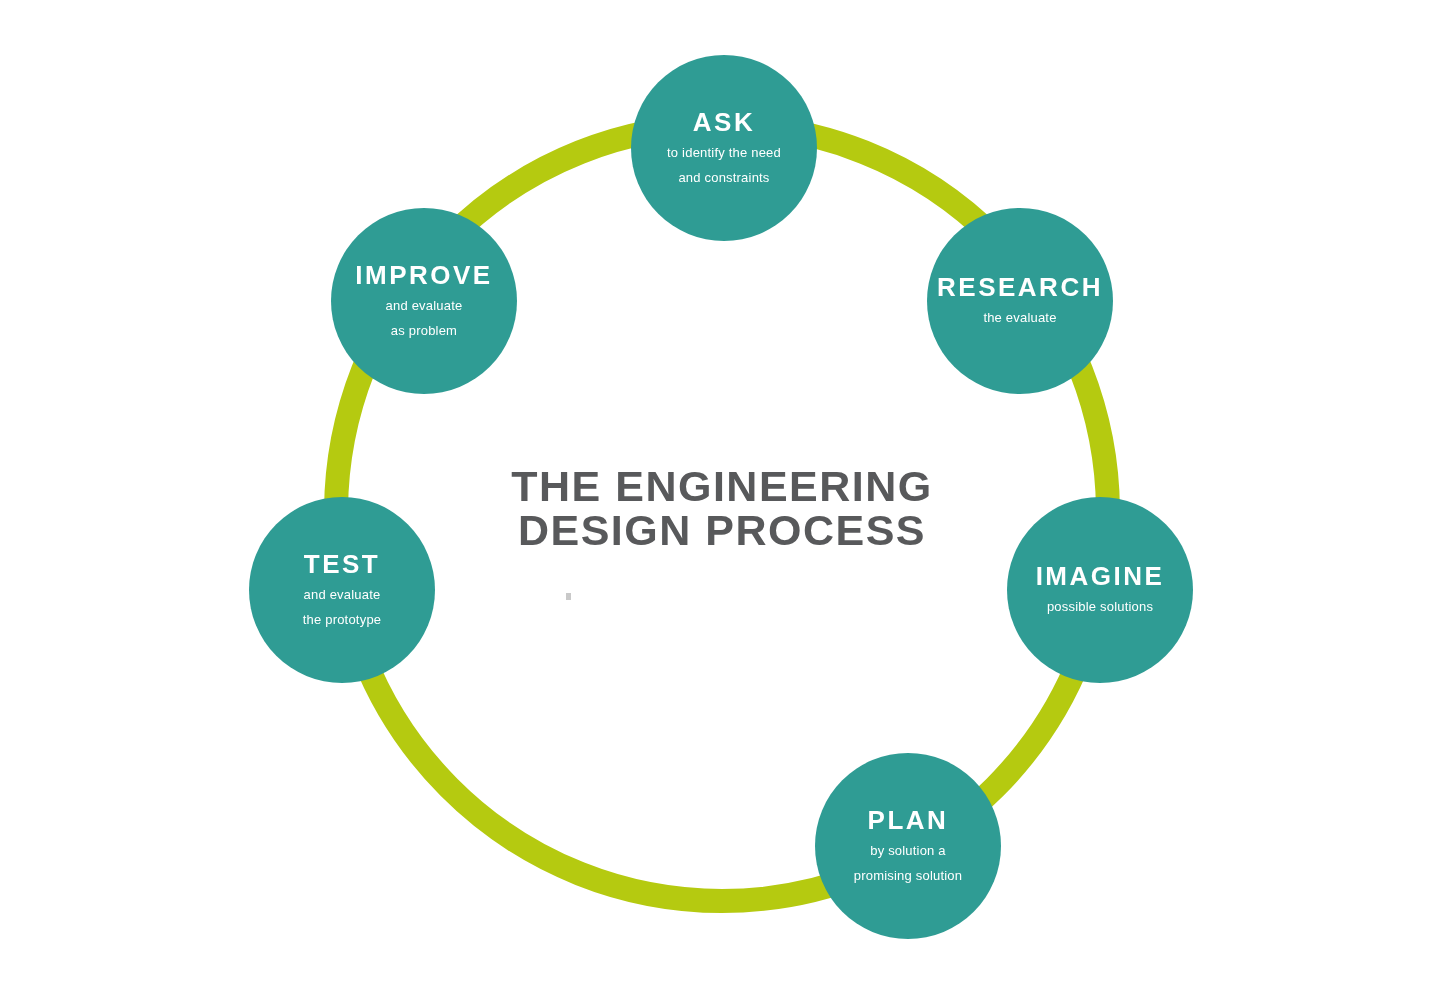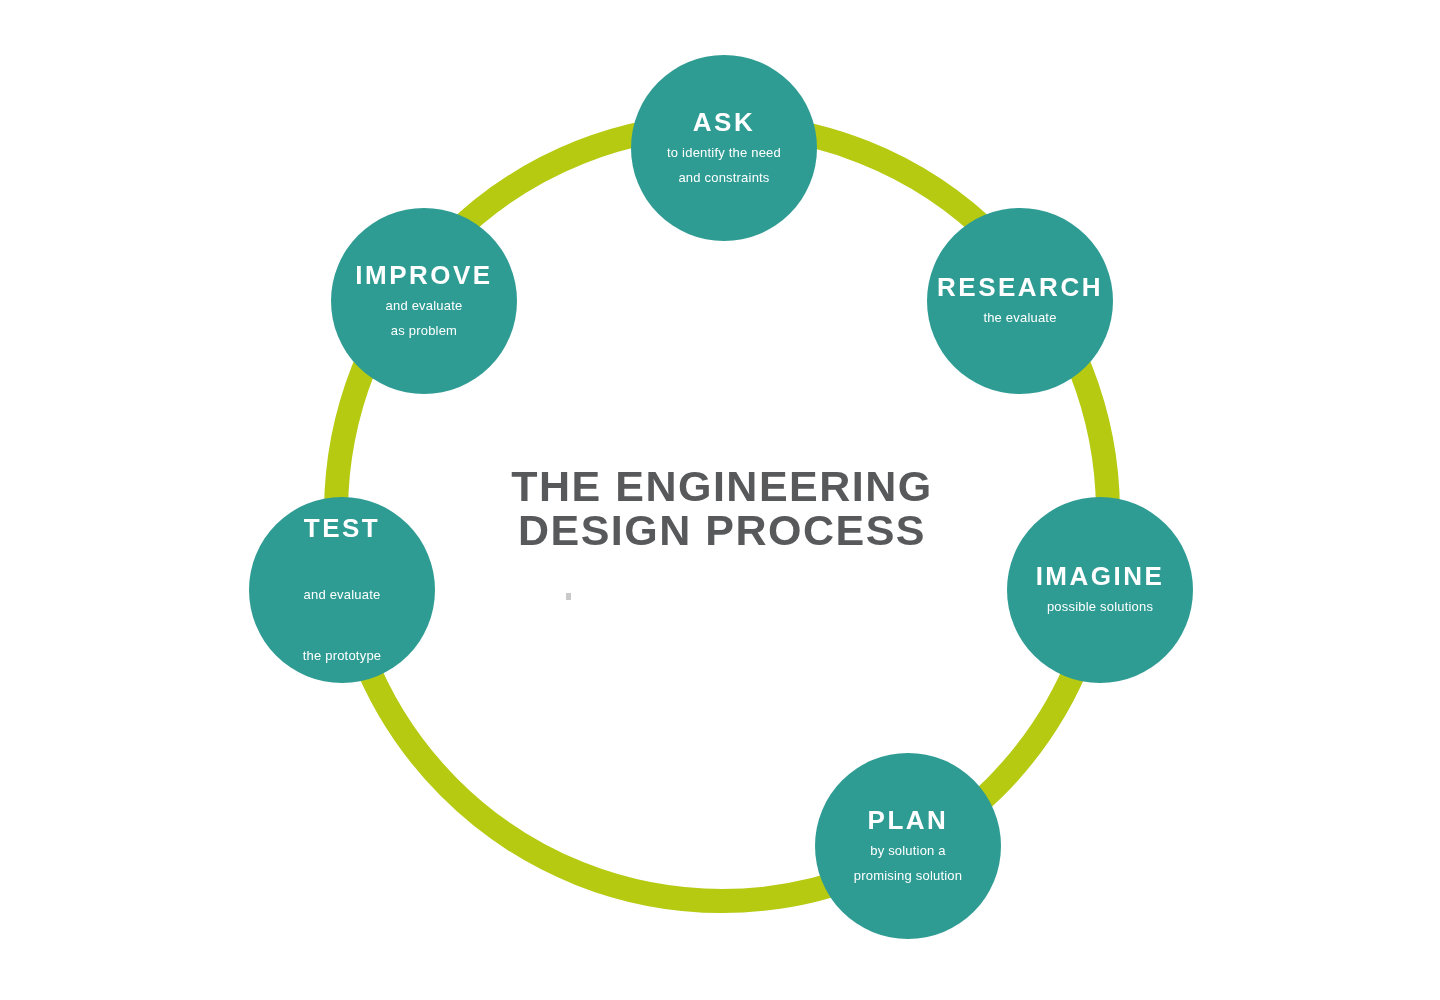--- a/index.html
+++ b/index.html
@@ -70,21 +70,21 @@
     letter-spacing: 0.2px;
     line-height: 25px;
   }
   .step-desc:empty { display: none; }
   
   .pos-ask     { left: 631px; top:  55px; }
   .pos-research{ left: 927px; top: 208px; }
   .pos-imagine { left:1007px; top: 497px; }
   .pos-plan    { left: 815px; top: 753px; }
   .pos-create  { left: 445px; top: 751px; }
-  .pos-test    { left: 249px; top: 497px; gap: 36px; }
+  .pos-test    { left: 249px; top: 497px; }
   .pos-improve { left: 331px; top: 208px; }
   .stray-dot {
     position: absolute;
     left: 566px; top: 593px;
     width: 5px; height: 7px;
     background: #c9c9c9;
     z-index: 2;
   }
 </style>
 </head>

